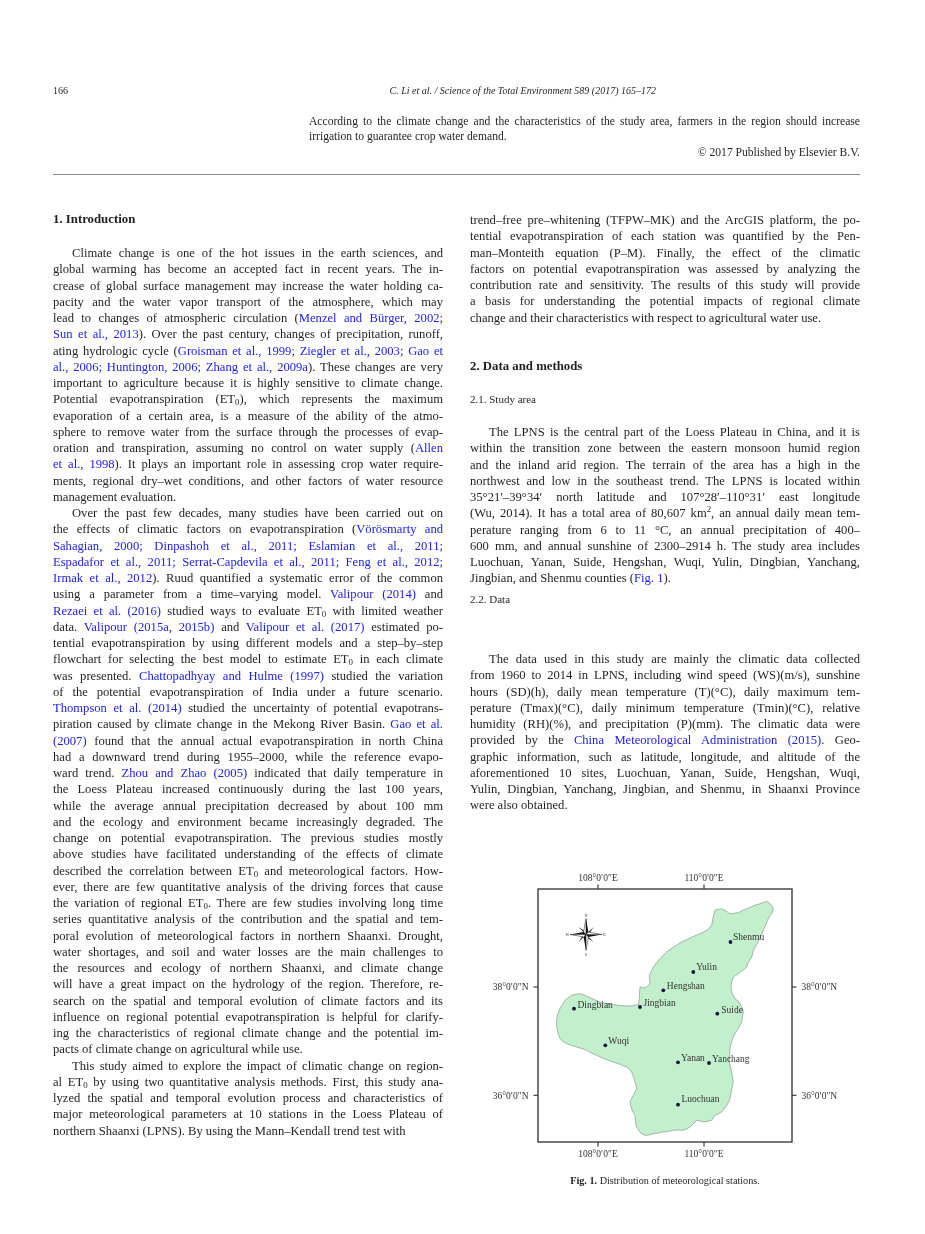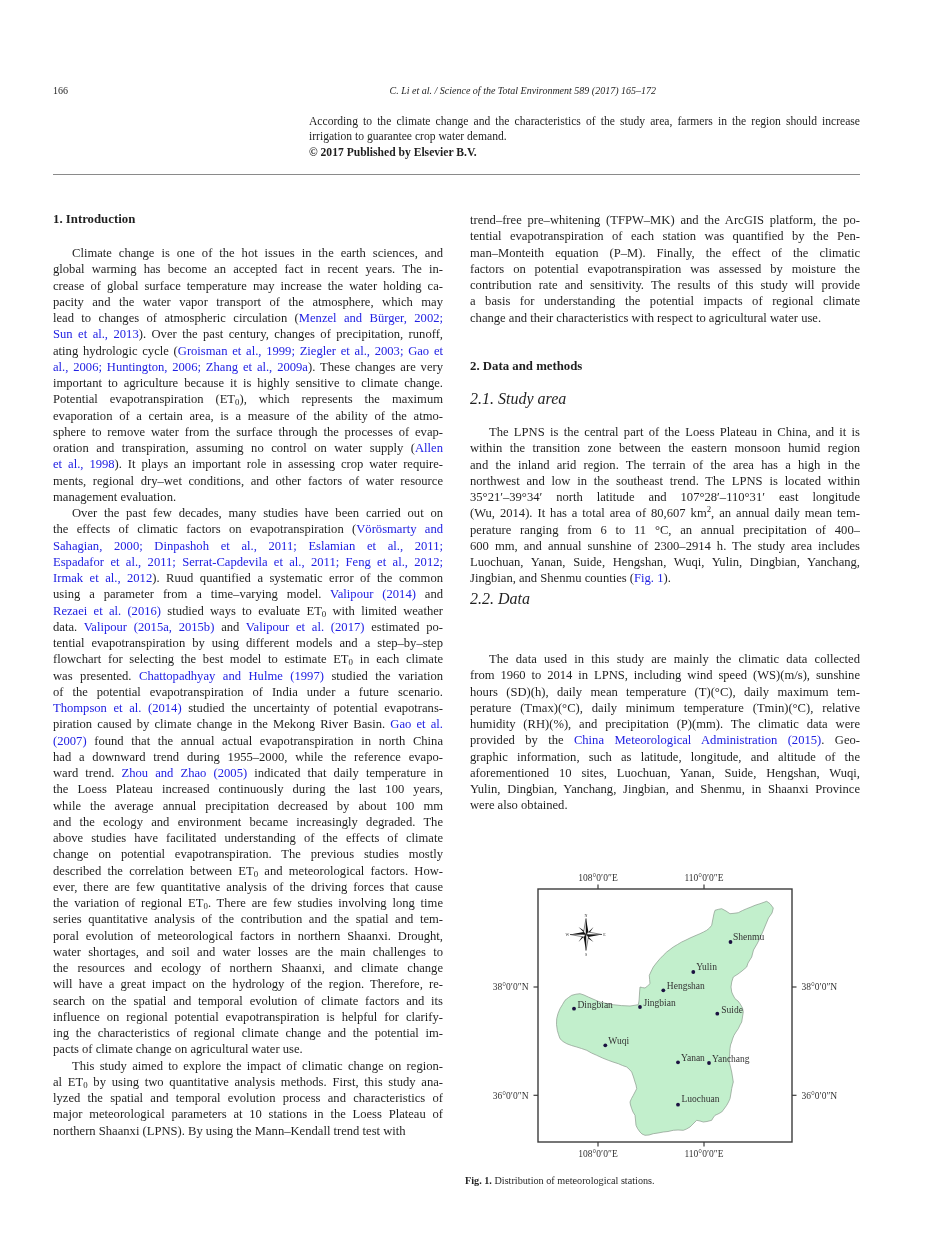--- a/index.html
+++ b/index.html
@@ -7,43 +7,43 @@
     position: relative; width: 925px; height: 1234px; overflow: hidden;
     background: #ffffff; color: #1f1f1f;
     font-family: "Liberation Serif", serif;
     --link: #2121e3; --region: #c2efcc;
   }
   .abs { position: absolute; }
   .page-num { left: 53px; top: 57px; font-size: 10px; line-height: 14px; }
   .journal { left: 256px; width: 400px; top: 57px; font-size: 10px; line-height: 14px; font-style: italic; text-align: right; }
   .abstract-tail { left: 309px; width: 551px; top: 86.5px; }
   .abstract-tail .line { font-size: 11.6px; height: 15px; line-height: 15px; }
-  .copyright { left: 309px; width: 551px; top: 118px; font-size: 11.6px; line-height: 15px; text-align: left; font-weight: bold; }
+  .copyright { left: 309px; width: 551px; top: 118px; font-size: 11.6px; line-height: 15px; text-align: right; }
   .rule { left: 53px; top: 147px; width: 807px; height: 1px; background: #8a8a8a; }
 
   .col { width: 390px; }
   .col-left { left: 53px; }
   .col-right { left: 470px; }
   .h1 { font-weight: bold; font-size: 12.8px; line-height: 16px; }
-  .h2 { font-style: italic; font-size: 16px; line-height: 16px; }
+  .h2 { font-size: 11px; line-height: 16px; }
 
   .line {
     font-size: 12.6px; height: 16.25px; line-height: 16.25px; overflow: hidden;
     text-align: justify; text-align-last: justify;
   }
   .line.last { text-align: left; text-align-last: left; }
   .line.indent { text-indent: 19px; }
   .cite { color: var(--link); }
   sub, sup { font-size: 0.7em; line-height: 0; }
   sub { vertical-align: -0.22em; }
   sup { vertical-align: 0.55em; }
 
   .figure-svg { left: 480px; top: 835px; width: 370px; height: 300px; }
   .map-text { font-family: "Liberation Serif", serif; fill: #333333; }
-  .caption { left: 465px; width: 400px; top: 1147px; font-size: 10.2px; line-height: 14px; text-align: left; }
+  .caption { left: 465px; width: 400px; top: 1147px; font-size: 10.2px; line-height: 14px; text-align: center; }
   .caption b { font-weight: bold; }
 </style>
 </head>
 <body>
 
 <div id="page" style="--link: #2121e3; --region: #c2efcc; color: rgb(31, 31, 31); margin-top: 27px;">
 
   <div class="abs page-num">166</div>
   <div class="abs journal">C. Li et al. / Science of the Total Environment 589 (2017) 165–172</div>
 
@@ -52,21 +52,21 @@
       <div class="line last">irrigation to guarantee crop water demand.</div>
     </div>
   <div class="abs copyright">© 2017 Published by Elsevier B.V.</div>
   <div class="abs rule"></div>
 
   <div class="abs col col-left h1" style="top:184px">1. Introduction</div>
   <div class="abs col col-left" style="top:218px">
     <div>
         <div class="line indent">Climate change is one of the hot issues in the earth sciences, and</div>
         <div class="line">global warming has become an accepted fact in recent years. The in-</div>
-        <div class="line">crease of global surface temperature may increase the water holding ca-</div>
+        <div class="line">crease of global surface management may increase the water holding ca-</div>
         <div class="line">pacity and the water vapor transport of the atmosphere, which may</div>
         <div class="line">lead to changes of atmospheric circulation (<span class="cite">Menzel and Bürger, 2002;</span></div>
         <div class="line"><span class="cite">Sun et al., 2013</span>). Over the past century, changes of precipitation, runoff,</div>
         <div class="line">ating hydrologic cycle (<span class="cite">Groisman et al., 1999; Ziegler et al., 2003; Gao et</span></div>
         <div class="line"><span class="cite">al., 2006; Huntington, 2006; Zhang et al., 2009a</span>). These changes are very</div>
         <div class="line">important to agriculture because it is highly sensitive to climate change.</div>
         <div class="line">Potential evapotranspiration (ET<sub>0</sub>), which represents the maximum</div>
         <div class="line">evaporation of a certain area, is a measure of the ability of the atmo-</div>
         <div class="line">sphere to remove water from the surface through the processes of evap-</div>
         <div class="line">oration and transpiration, assuming no control on water supply (<span class="cite">Allen</span></div>
@@ -88,49 +88,49 @@
         <div class="line">was presented. <span class="cite">Chattopadhyay and Hulme (1997)</span> studied the variation</div>
         <div class="line">of the potential evapotranspiration of India under a future scenario.</div>
         <div class="line"><span class="cite">Thompson et al. (2014)</span> studied the uncertainty of potential evapotrans-</div>
         <div class="line">piration caused by climate change in the Mekong River Basin. <span class="cite">Gao et al.</span></div>
         <div class="line"><span class="cite">(2007)</span> found that the annual actual evapotranspiration in north China</div>
         <div class="line">had a downward trend during 1955–2000, while the reference evapo-</div>
         <div class="line">ward trend. <span class="cite">Zhou and Zhao (2005)</span> indicated that daily temperature in</div>
         <div class="line">the Loess Plateau increased continuously during the last 100 years,</div>
         <div class="line">while the average annual precipitation decreased by about 100 mm</div>
         <div class="line">and the ecology and environment became increasingly degraded. The</div>
+        <div class="line">change on potential evapotranspiration. The previous studies mostly</div>
         <div class="line">above studies have facilitated understanding of the effects of climate</div>
-        <div class="line">change on potential evapotranspiration. The previous studies mostly</div>
         <div class="line">described the correlation between ET<sub>0</sub> and meteorological factors. How-</div>
         <div class="line">ever, there are few quantitative analysis of the driving forces that cause</div>
         <div class="line">the variation of regional ET<sub>0</sub>. There are few studies involving long time</div>
         <div class="line">series quantitative analysis of the contribution and the spatial and tem-</div>
         <div class="line">poral evolution of meteorological factors in northern Shaanxi. Drought,</div>
         <div class="line">water shortages, and soil and water losses are the main challenges to</div>
         <div class="line">the resources and ecology of northern Shaanxi, and climate change</div>
         <div class="line">will have a great impact on the hydrology of the region. Therefore, re-</div>
         <div class="line">search on the spatial and temporal evolution of climate factors and its</div>
         <div class="line">influence on regional potential evapotranspiration is helpful for clarify-</div>
         <div class="line">ing the characteristics of regional climate change and the potential im-</div>
-        <div class="line last">pacts of climate change on agricultural water use.</div>
+        <div class="line last">pacts of climate change on agricultural while use.</div>
       </div>
     <div>
         <div class="line indent">This study aimed to explore the impact of climatic change on region-</div>
         <div class="line">al ET<sub>0</sub> by using two quantitative analysis methods. First, this study ana-</div>
         <div class="line">lyzed the spatial and temporal evolution process and characteristics of</div>
         <div class="line">major meteorological parameters at 10 stations in the Loess Plateau of</div>
         <div class="line last">northern Shaanxi (LPNS). By using the Mann–Kendall trend test with</div>
       </div>
   </div>
 
   <div class="abs col col-right" style="top:185px">
       <div class="line">trend–free pre–whitening (TFPW–MK) and the ArcGIS platform, the po-</div>
       <div class="line">tential evapotranspiration of each station was quantified by the Pen-</div>
       <div class="line">man–Monteith equation (P–M). Finally, the effect of the climatic</div>
-      <div class="line">factors on potential evapotranspiration was assessed by moisture the</div>
+      <div class="line">factors on potential evapotranspiration was assessed by analyzing the</div>
       <div class="line">contribution rate and sensitivity. The results of this study will provide</div>
       <div class="line">a basis for understanding the potential impacts of regional climate</div>
       <div class="line last">change and their characteristics with respect to agricultural water use.</div>
     </div>
   <div class="abs col col-right h1" style="top:331px">2. Data and methods</div>
   <div class="abs col col-right h2" style="top:364px">2.1. Study area</div>
   <div class="abs col col-right" style="top:397px">
       <div class="line indent">The LPNS is the central part of the Loess Plateau in China, and it is</div>
       <div class="line">within the transition zone between the eastern monsoon humid region</div>
       <div class="line">and the inland arid region. The terrain of the area has a high in the</div>

